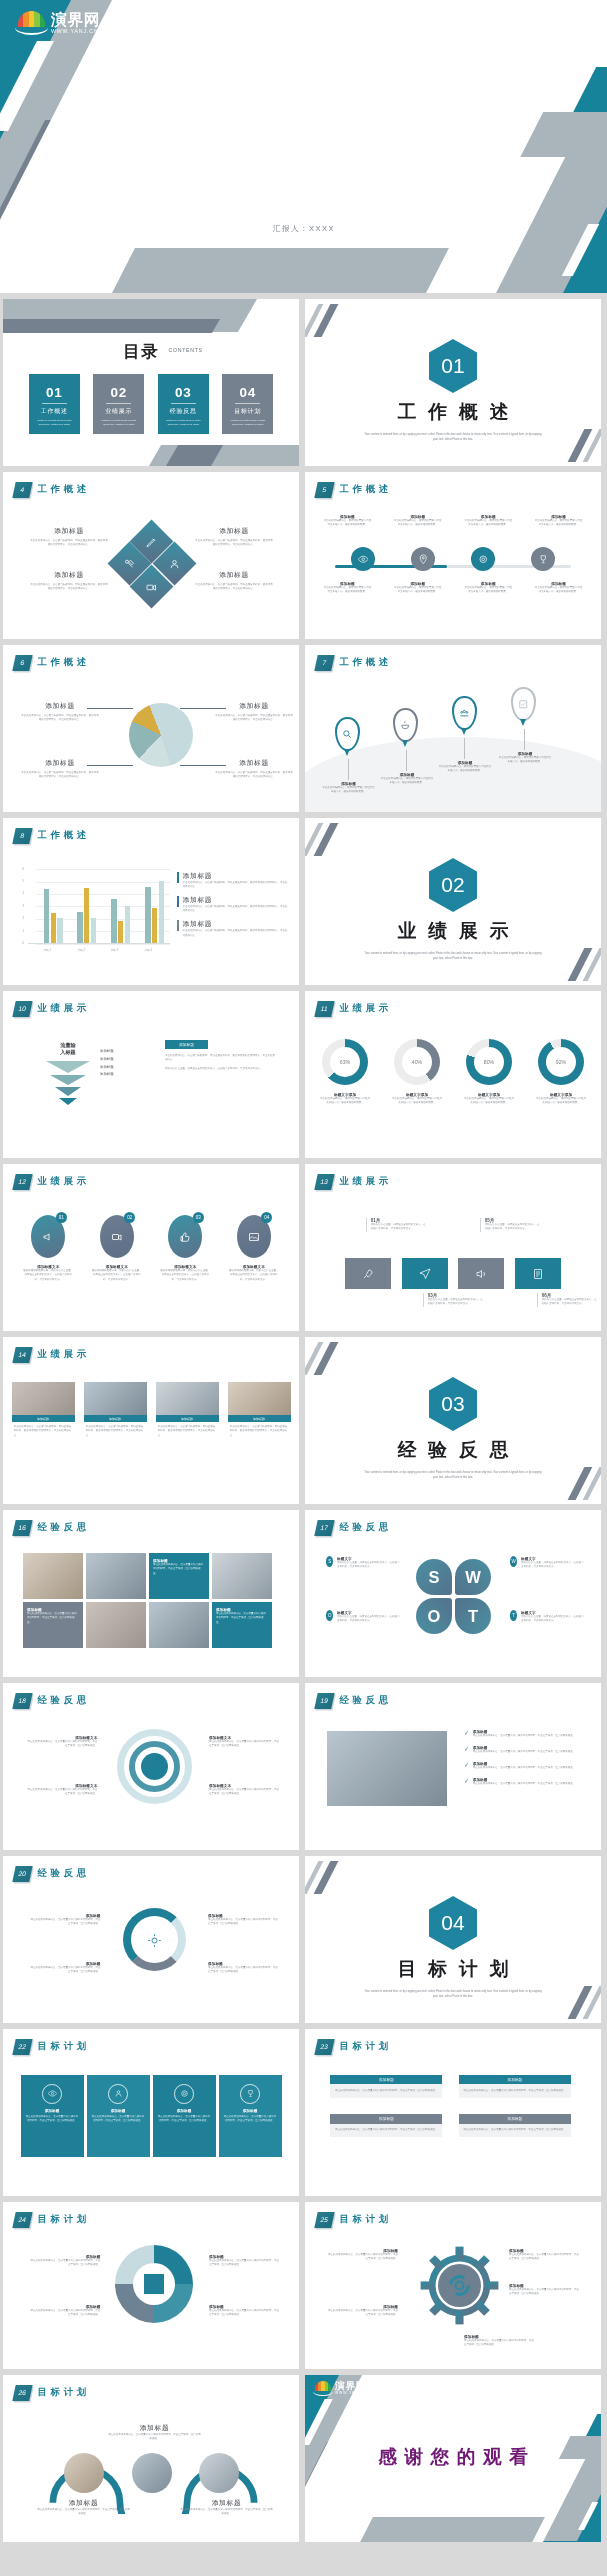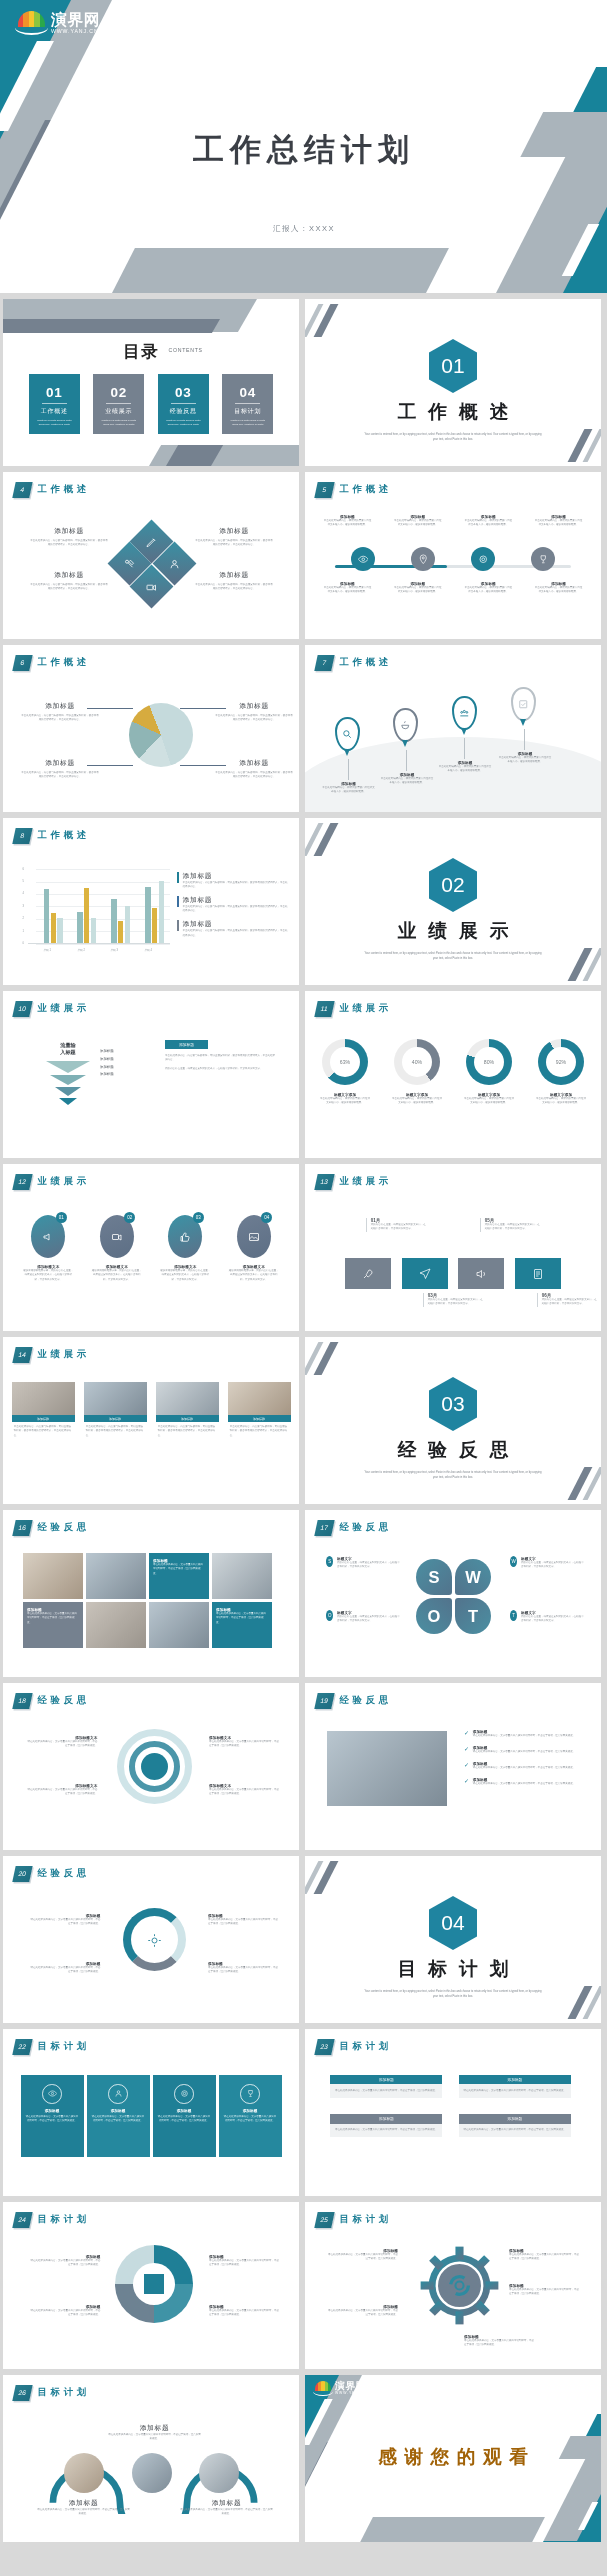--- a/index.html
+++ b/index.html
@@ -189,21 +189,20 @@
           <i style="background:#2aa84a"></i>
         </div>
         <div class="logo-swoosh"></div>
       </div>
       <div class="logo-txt">
         <div class="logo-cn">演界网</div>
         <div class="logo-url">WWW.YANJ.CN</div>
       </div>
     </div>
 
-    <div class="cov-title">工作总结计划</div>
     <div class="cov-rep">汇报人：XXXX</div>
   </div>
 
   <div class="grid">
 
     <div class="slide">
       <div class="toc-band"></div>
       <div class="toc-band2"></div>
       <div class="toc-band-b"></div>
       <div class="toc-band-b2"></div>
@@ -1105,19 +1104,19 @@
               <i style="background:#8cc63f"></i>
             <i style="background:#2aa84a"></i>
             </div>
           <div class="logo-swoosh" style="left:-0.7px;top:6px;width:19.5px;height:9px;border-bottom-width:1.5px"></div>
         </div>
         <div class="logo-txt">
           <div class="logo-cn" style="font-size:9.7px">演界网</div>
           <div class="logo-url" style="font-size:3.4px">WWW.YANJ.CN</div>
         </div>
       </div>
-      <div style="position:absolute;left:0;right:0;top:69px;text-align:center;z-index:5;font-family:'Liberation Serif',serif;font-weight:bold;font-size:18.7px;color:#a16207;letter-spacing:7.5px;text-indent:7.5px">感谢您的观看</div>
+      <div style="position:absolute;left:0;right:0;top:69px;text-align:center;z-index:5;font-family:'Liberation Serif',serif;font-weight:bold;font-size:18.7px;color:#701a75;letter-spacing:7.5px;text-indent:7.5px">感谢您的观看</div>
     </div>
 
   </div>
   <div class="footer-space"></div>
 </div>
 
 
 </body></html>

